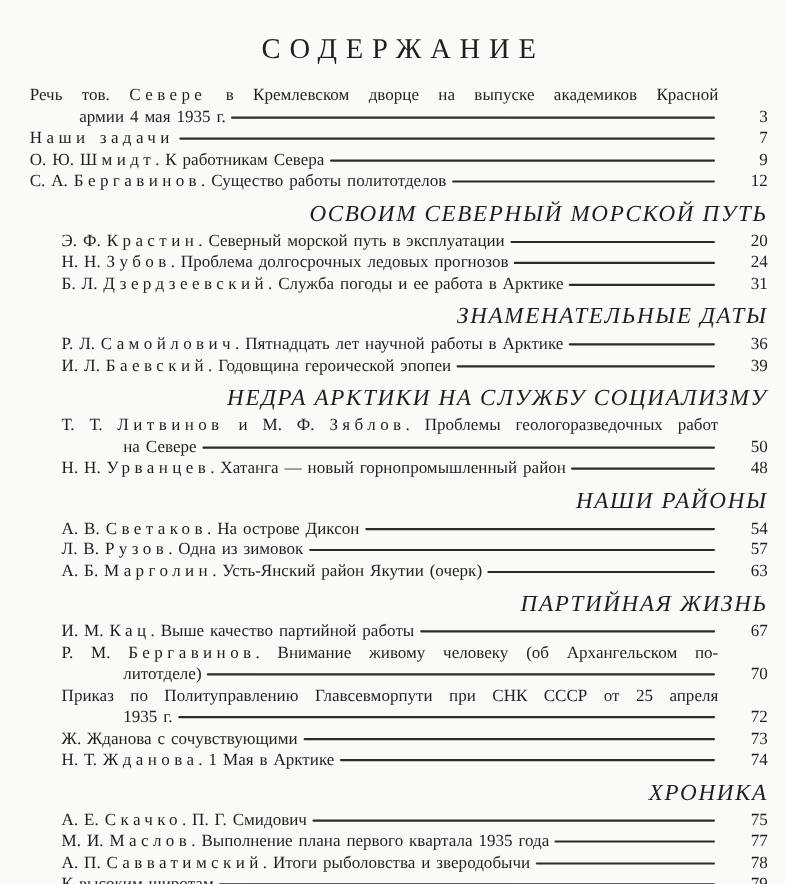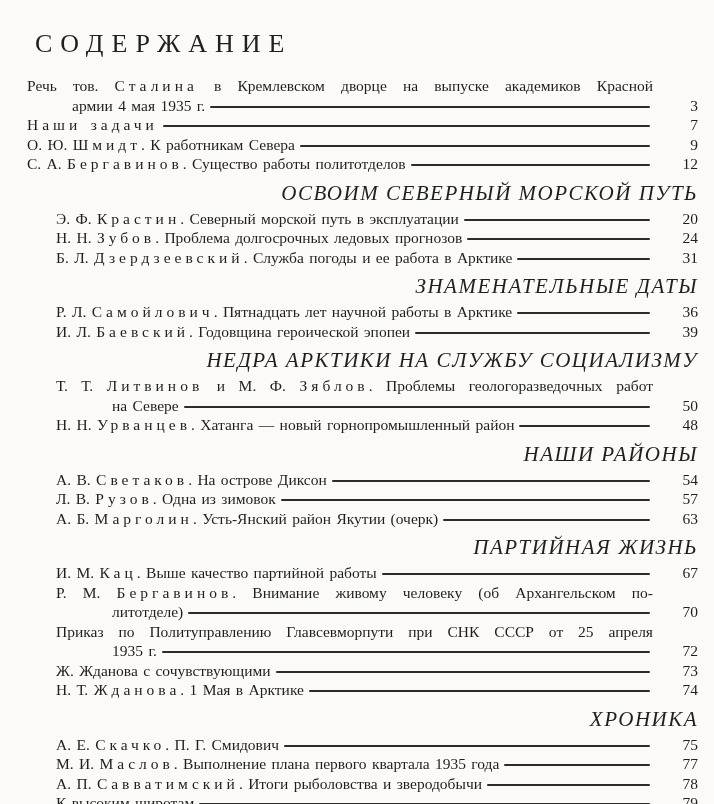--- a/index.html
+++ b/index.html
@@ -13,22 +13,23 @@
     box-sizing: border-box;
     width: 714px;
     height: 804px;
     background: #fbfaf7;
     color: #1f1f1f;
     font-family: "Liberation Serif", "DejaVu Serif", serif;
     padding: 0 16px 0 27px;
     overflow: hidden;
   }
   .title {
-    margin: 12px 0 19px 0;
-    padding-top: 19px;
+    margin: 0 0 19px 0;
+    padding-top: 32px;
+    text-align: center;
     font-size: 26px;
     font-weight: normal;
     letter-spacing: 8px;
     line-height: 26px;
     text-indent: 8px; 
     white-space: nowrap;
   }
   .section { margin: 0; }
   .heading {
     font-style: italic;
@@ -81,21 +82,21 @@
 </head>
 <body>
 
 <div class="page">
   <h1 class="title">СОДЕРЖАНИЕ</h1>
   <div id="toc">
   <section class="section">
 
     <div class="entries">
           <div class="row">
-            <span class="text justify"><span>Речь тов. </span><span class="spaced">Сталина</span><span> в Кремлевском дворце на выпуске академиков Красной</span></span>
+            <span class="text justify"><span>Речь тов. </span><span class="spaced">Севере</span><span> в Кремлевском дворце на выпуске академиков Красной</span></span>
           </div>
           <div class="row cont">
             <span class="text">армии 4 мая 1935 г.</span>
             <span class="leader"></span>
             <span class="pagenum">3</span>
           </div>
           <div class="row">
             <span class="text"><span class="spaced">Наши задачи</span></span>
             <span class="leader"></span>
             <span class="pagenum">7</span>

